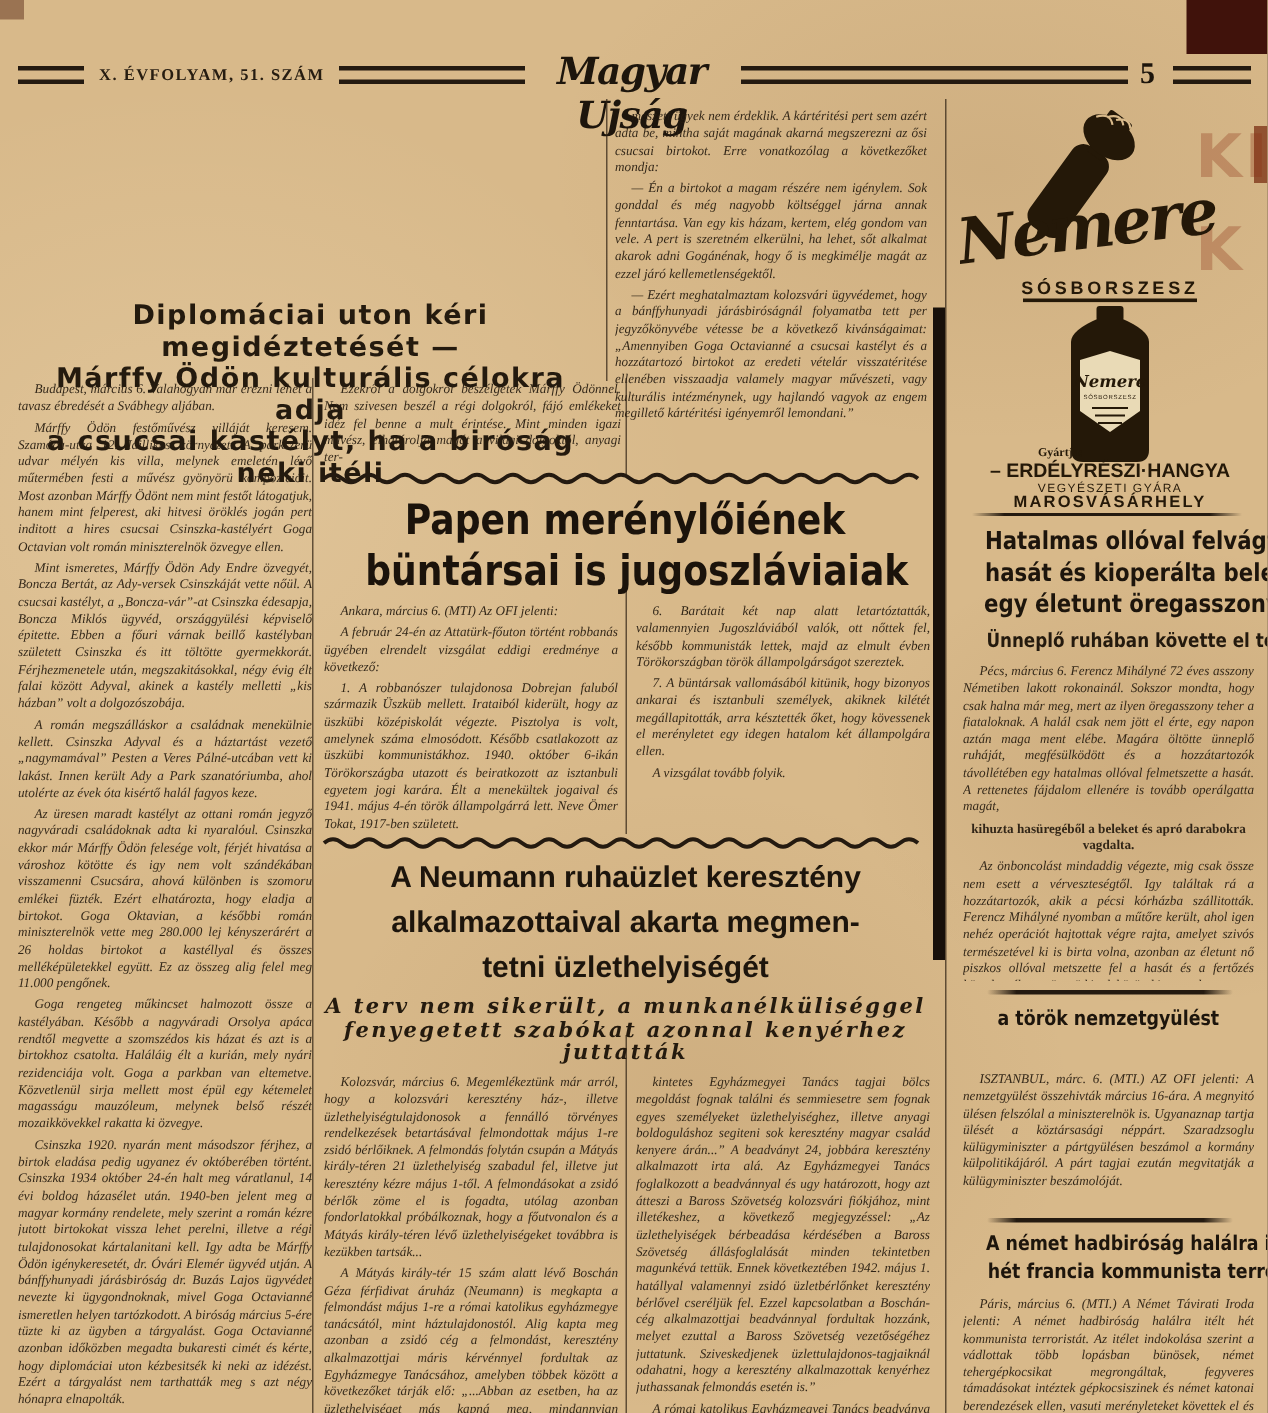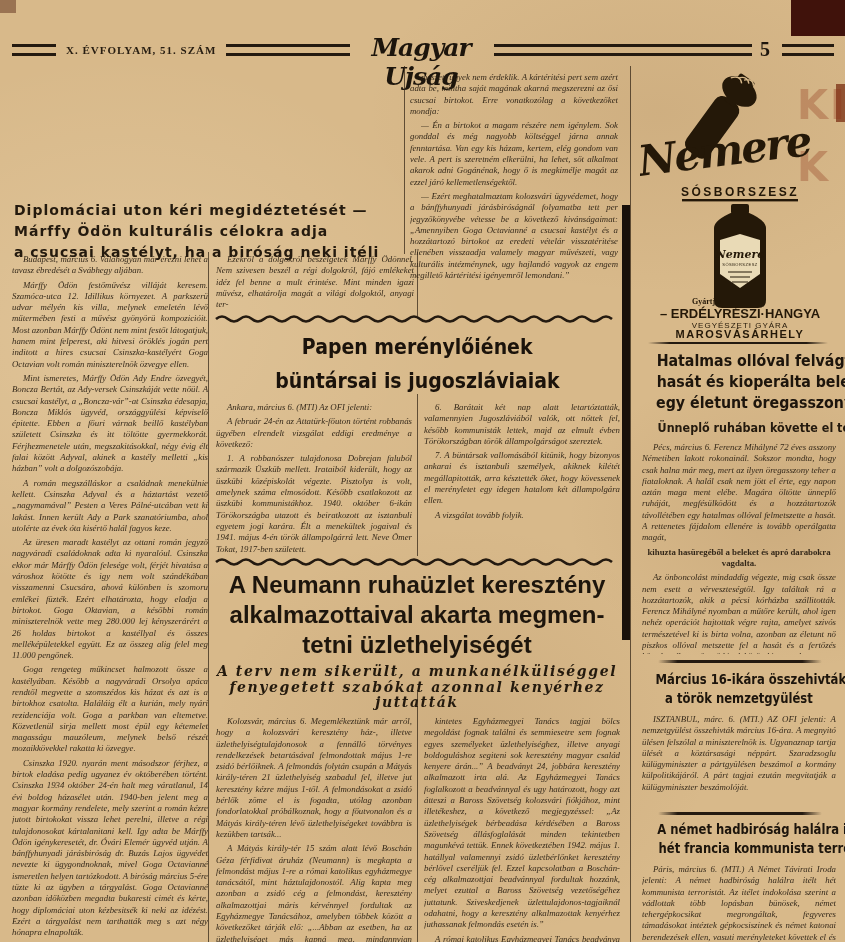--- a/index.html
+++ b/index.html
@@ -18,25 +18,25 @@
   .pull{font-weight:bold;text-align:center;text-indent:0;margin:3px 4px;}
   .vline{position:absolute;width:1px;background:rgba(48,34,19,.72);}
   .vbar{position:absolute;background:#18100a;}
   .drule{position:absolute;height:12px;box-sizing:border-box;border-top:3.5px solid #241a10;border-bottom:3.5px solid #241a10;}
   .issue{font-size:11px;font-weight:bold;letter-spacing:1px;color:#271d11;}
   .paper-title{font-family:"DejaVu Serif",serif;font-style:italic;font-weight:bold;font-size:25px;letter-spacing:-1px;color:#1d150c;}
   .page-num{font-size:20px;font-weight:bold;color:#1d150c;}
   .cond{display:inline-block;transform:scaleX(.86);transform-origin:center;white-space:nowrap;}
   .goga-head{font-family:"DejaVu Sans",sans-serif;font-weight:bold;font-style:italic;color:#1b130b;text-align:center;}
   .goga-head .line{font-size:33px;line-height:42px;}
-  .goga-sub{font-family:"DejaVu Sans",sans-serif;font-weight:bold;font-size:14px;line-height:21px;letter-spacing:1px;color:#241a0e;}
+  .goga-sub{font-family:"DejaVu Sans",sans-serif;font-weight:bold;font-size:18px;line-height:21px;letter-spacing:1px;text-align:center;color:#241a0e;}
   .papen-head{font-family:"DejaVu Sans",sans-serif;font-weight:bold;color:#1b130b;text-align:center;}
-  .papen-head .line{font-size:22px;line-height:34px;}
+  .papen-head .line{font-size:28px;line-height:34px;}
   .neum-head{font-family:"Liberation Sans",sans-serif;font-weight:bold;color:#1d150c;text-align:center;}
-  .neum-head .line{font-size:24px;line-height:30px;}
+  .neum-head .line{font-size:20px;line-height:30px;}
   .neum-sub{font-family:"DejaVu Serif",serif;font-style:italic;font-weight:bold;font-size:14px;line-height:15.5px;letter-spacing:1.6px;text-align:center;color:#241a0e;}
   .rc-head{font-family:"DejaVu Sans",sans-serif;font-weight:bold;color:#1d150c;text-align:center;}
   .rc-head .l17{font-size:16.5px;line-height:21px;}
   .rc-head .l14{font-size:13.5px;line-height:19px;}
   .rc-sub{font-family:"DejaVu Sans",sans-serif;font-weight:bold;font-size:13px;text-align:center;color:#241a0e;}
   .hrule{position:absolute;height:2px;background:linear-gradient(90deg,transparent,#241a10 12%,#241a10 88%,transparent);}
   .hrule.fat{height:3px;border-radius:2px;}
   .wavy{position:absolute;}
   .corner-block{position:absolute;background:#40120b;}
   .edge-strip{position:absolute;background:rgba(126,52,24,.78);}
@@ -181,21 +181,20 @@
     <span class="cond">Ünneplő ruhában követte el tettét</span>
   </div>
   <div class="abs body-text" style="left:642px;top:442px;width:194px;height:212px;">
     <p class="para">Pécs, március 6. Ferencz Mihályné 72 éves asszony Németiben lakott rokonainál. Sokszor mondta, hogy csak halna már meg, mert az ilyen öregasszony teher a fiataloknak. A halál csak nem jött el érte, egy napon aztán maga ment elébe. Magára öltötte ünneplő ruháját, megfésülködött és a hozzátartozók távollétében egy hatalmas ollóval felmetszette a hasát. A rettenetes fájdalom ellenére is tovább operálgatta magát,</p>
     <p class="pull">kihuzta hasüregéből a beleket és apró darabokra vagdalta.</p>
     <p class="para">Az önboncolást mindaddig végezte, mig csak össze nem esett a vérveszteségtől. Igy találtak rá a hozzátartozók, akik a pécsi kórházba szállitották. Ferencz Mihályné nyomban a műtőre került, ahol igen nehéz operációt hajtottak végre rajta, amelyet szivós természetével ki is birta volna, azonban az életunt nő piszkos ollóval metszette fel a hasát és a fertőzés következtében szörnyü kinok között kiszenvedett.</p>
   </div>
   <div class="hrule fat" style="left:658px;top:660px;width:164px;"></div>
 
   <div class="abs rc-head" style="left:640px;top:670px;width:198px;">
-    <div class="l14"><span class="cond">Március 16-ikára összehivták</span></div>
     <div class="l14"><span class="cond">a török nemzetgyülést</span></div>
   </div>
   <div class="abs body-text" style="left:642px;top:714px;width:194px;height:92px;">
     <p class="para">ISZTANBUL, márc. 6. (MTI.) AZ OFI jelenti: A nemzetgyülést összehivták március 16-ára. A megnyitó ülésen felszólal a miniszterelnök is. Ugyanaznap tartja ülését a köztársasági néppárt. Szaradzsoglu külügyminiszter a pártgyülésen beszámol a kormány külpolitikájáról. A párt tagjai ezután megvitatják a külügyminiszter beszámolóját.</p>
   </div>
   <div class="hrule fat" style="left:658px;top:812px;width:164px;"></div>
 
   <div class="abs rc-head" style="left:640px;top:820px;width:198px;">
     <div class="l14"><span class="cond">A német hadbiróság halálra itélt</span></div>
     <div class="l14"><span class="cond">hét francia kommunista terroristát</span></div>

